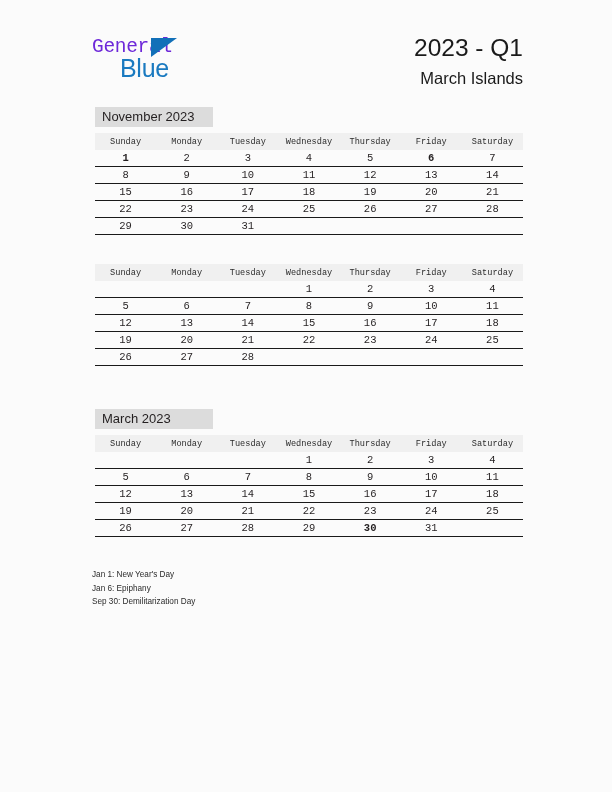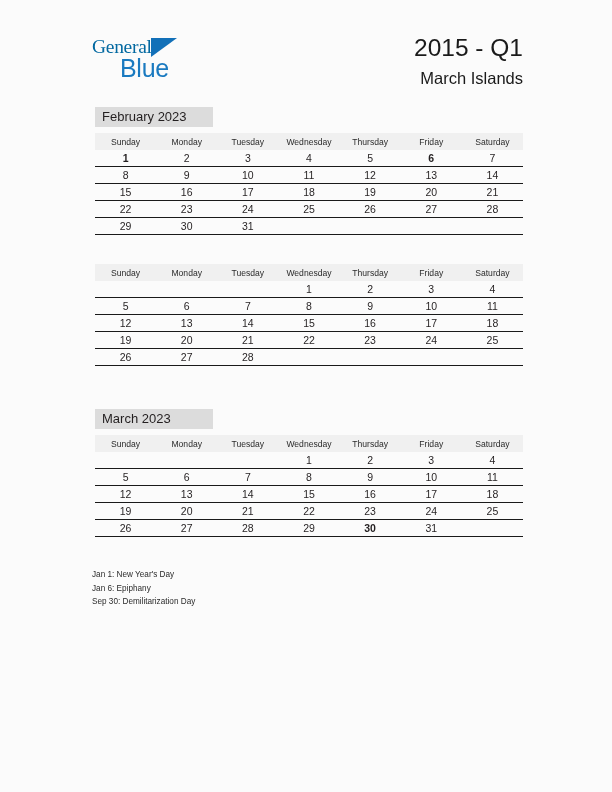--- a/index.html
+++ b/index.html
@@ -31,22 +31,22 @@
     top: 36px;
     width: 110px;
     height: 46px;
   }
   #logo-general {
     position: absolute;
     left: 0;
     top: 0;
     font-size: 19.5px;
     letter-spacing: -0.3px;
-    color: #0369a1;
-    font-family: Liberation Serif, serif;
+    color: #6d28d9;
+    font-family: Liberation Mono, monospace;
     line-height: 22px;
     white-space: nowrap;
   }
   #logo-triangle {
     position: absolute;
     left: 59px;
     top: 2px;
     width: 0;
     height: 0;
     border-top: 19px solid #1270b8;
@@ -106,20 +106,21 @@
     font-size: 13px;
     color: #231f20;
     white-space: nowrap;
   }
 
   table.cal {
     border-collapse: collapse;
     width: 428px;
     margin-top: 6px;
     table-layout: fixed;
+    font-family: Liberation Mono, monospace;
   }
   table.cal th {
     background: #f0f0f0;
     font-size: 8.6px;
     font-weight: normal;
     color: #2b2b2b;
     height: 17px;
     text-align: center;
     vertical-align: middle;
     border: none;
@@ -162,28 +163,28 @@
 
 <div id="header">
 
   <div id="logo">
     <span id="logo-general">General</span>
     <span id="logo-triangle"></span>
     <span id="logo-blue">Blue</span>
   </div>
 
   <div id="title-block">
-    <div id="page-title">2015 - Q1</div>
+    <div id="page-title">2023 - Q1</div>
     <div id="page-subtitle">March Islands</div>
   </div>
 
 </div>
 
 <div class="month-block" id="month-0">
-    <div class="month-title-bar">February 2023</div>
+    <div class="month-title-bar">November 2023</div>
     <table class="cal">
       <thead>
         <tr>
           <th>Sunday</th>
           <th>Monday</th>
           <th>Tuesday</th>
           <th>Wednesday</th>
           <th>Thursday</th>
           <th>Friday</th>
           <th>Saturday</th>

